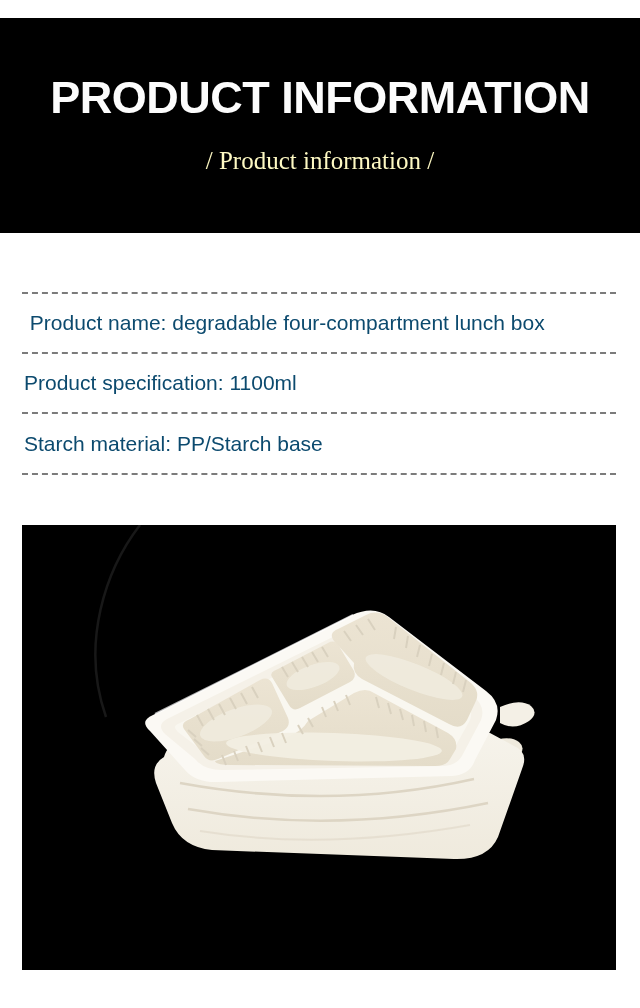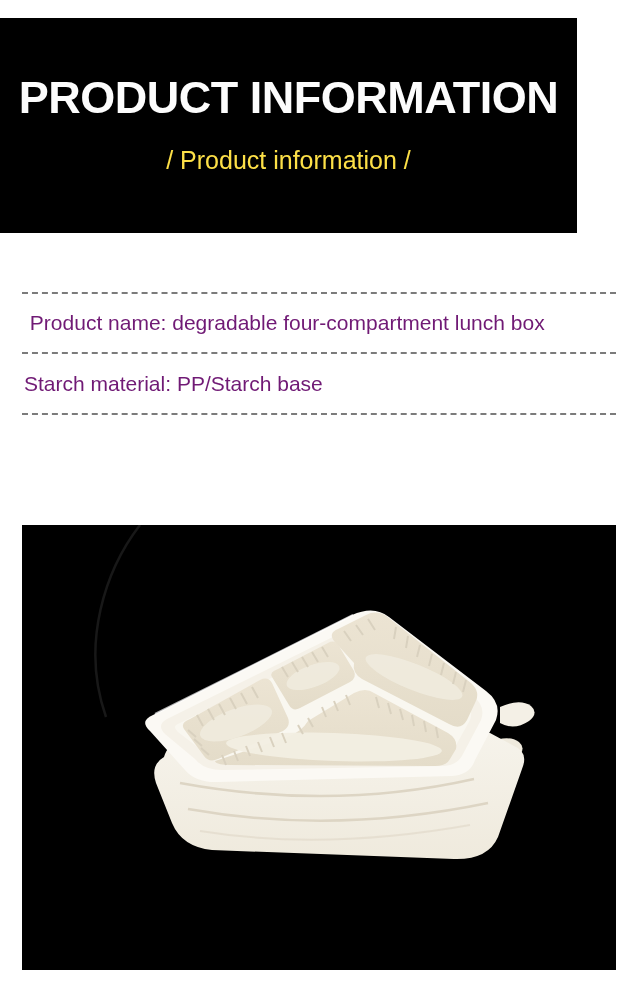--- a/index.html
+++ b/index.html
@@ -9,52 +9,53 @@
     width: 640px;
     height: 1008px;
     background: #ffffff;
     overflow: hidden;
     font-family: "Liberation Sans", "DejaVu Sans", sans-serif;
   }
   
   .hero {
     position: absolute;
     top: 18px; left: 0;
-    width: 577px; height: 215px;
+    width: 640px; height: 215px;
     background: #000000;
     text-align: center;
   }
   .hero h1 {
     padding-top: 57px;
     font-size: 45px;
     line-height: 1;
     font-weight: 700;
     letter-spacing: -0.5px;
     color: #fcfcfc;
   }
   .hero .sub {
     margin-top: 28px;
     font-size: 25px;
     line-height: 1;
     font-weight: 300;
-    color: #fde047;
+    color: #fef9c3;
+    font-family: Liberation Serif, serif;
   }
   
   .specs {
     position: absolute;
     top: 292px; left: 22px;
     width: 594px;
   }
   .spec-row {
     height: 60px;
     border-top: 2px dashed #7b7b7b;
     display: flex;
     align-items: center;
     font-size: 21px;
-    color: #701a75;
+    color: #0c4a6e;
   }
   .spec-row:last-child { height: 63px; border-bottom: 2px dashed #7b7b7b; }
   .spec-row span { white-space: pre-wrap; padding-left: 2px; }
   
   .photo {
     position: absolute;
     top: 525px; left: 22px;
     width: 594px; height: 445px;
     background: #000000;
   }
@@ -66,20 +67,23 @@
 <div class="page">
 
   <header class="hero">
     <h1>PRODUCT INFORMATION</h1>
     <div class="sub">/ Product information /</div>
   </header>
 
   <section class="specs">
     <div class="spec-row">
       <span> Product name: degradable four-compartment lunch box</span>
+    </div>
+    <div class="spec-row">
+      <span>Product specification: 1100ml</span>
     </div>
     <div class="spec-row">
       <span>Starch material: PP/Starch base</span>
     </div>
   </section>
 
   <figure class="photo">
     <svg width="594" height="445" viewBox="0 0 594 445" xmlns="http://www.w3.org/2000/svg">
       <defs>
         <linearGradient id="gWall" x1="0" y1="0" x2="0" y2="1">

